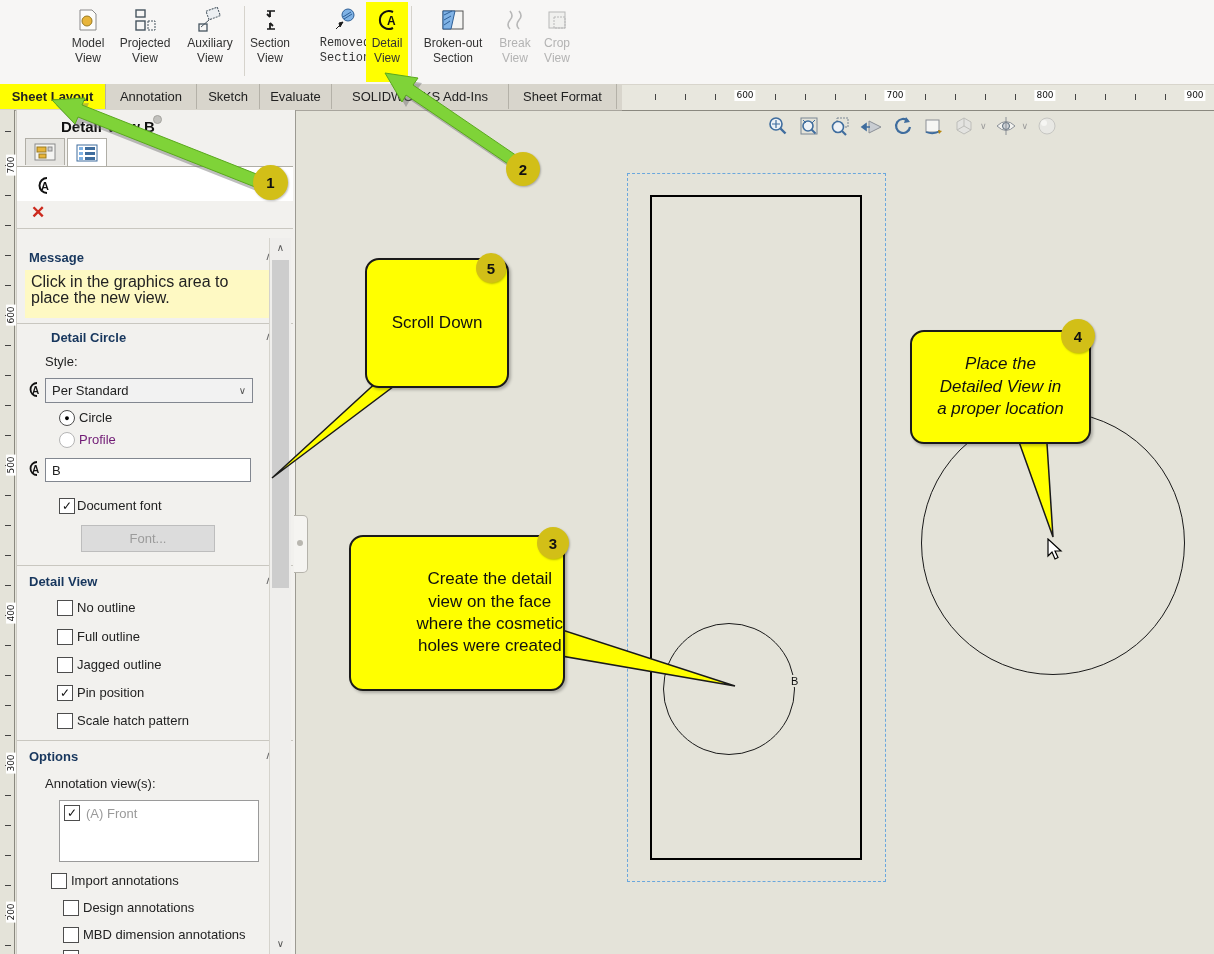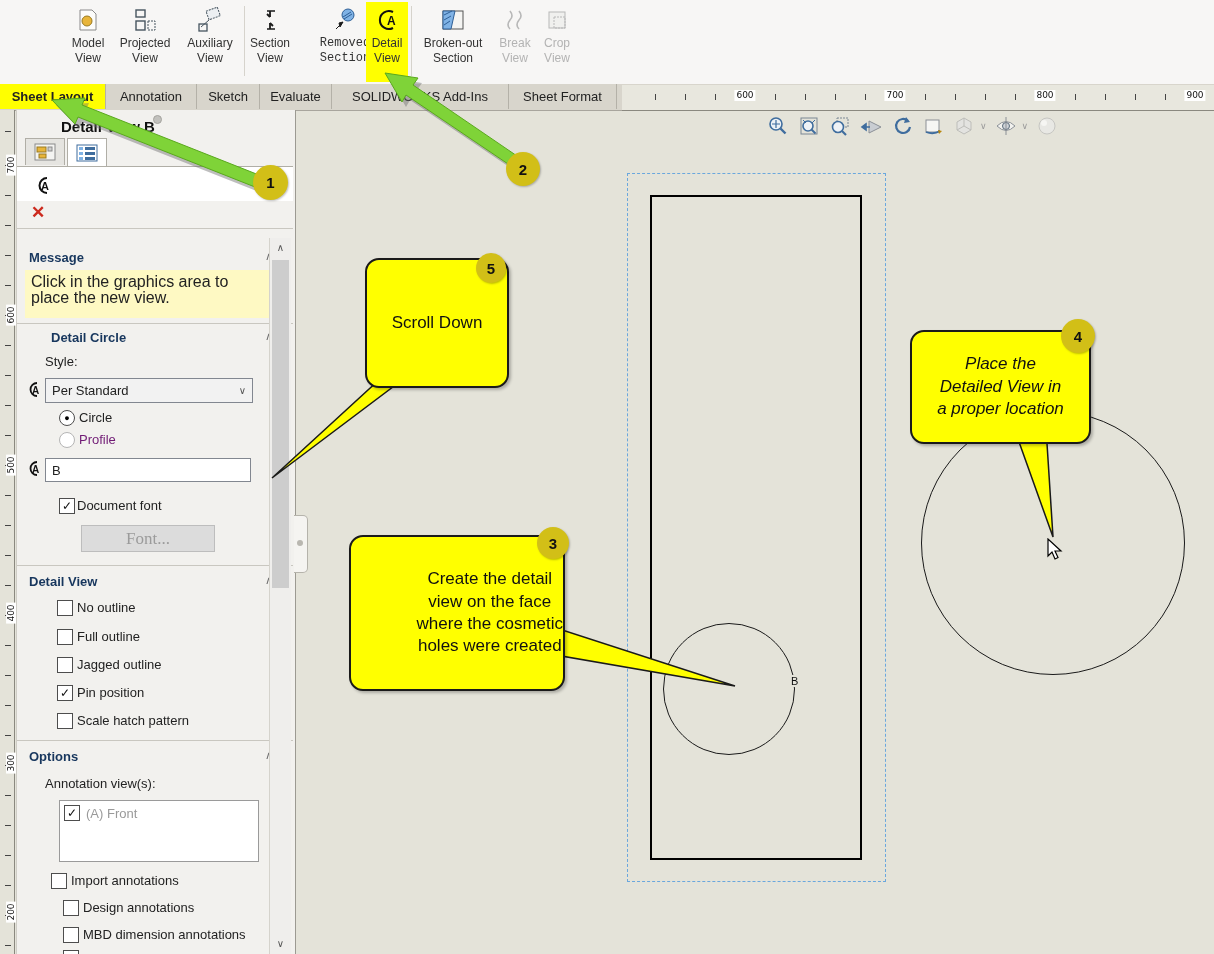--- a/index.html
+++ b/index.html
@@ -53,21 +53,21 @@
   .sec-h{position:absolute;left:12px;font-weight:bold;font-size:13px;color:#17365d;}
   .sec-chev{position:absolute;left:248px;color:#6a6a6a;font-size:11px;cursor:pointer;}
   .msgbox{position:absolute;left:8px;top:160px;width:238px;height:40px;background:#fef9c3;font-size:16px;color:#222;padding:4px 6px;line-height:16px;}
   .plabel{position:absolute;font-size:13px;color:#222;}
   .dropdown{position:absolute;left:28px;top:268px;width:200px;height:23px;background:#f2f2f2;border:1px solid #828790;display:flex;align-items:center;padding-left:6px;font-size:13px;cursor:pointer;}
   .dropdown .chev{position:absolute;right:6px;font-size:10px;color:#555;}
   .radio{position:absolute;width:14px;height:14px;border:1px solid #4d4d4d;border-radius:50%;background:#fff;display:flex;align-items:center;justify-content:center;font-size:9px;line-height:1;color:#000;}
   .radio.off{border-color:#b5b5b5;}
   .checkbox{position:absolute;width:14px;height:14px;border:1px solid #4d4d4d;background:#fff;display:flex;align-items:center;justify-content:center;font-size:12px;line-height:1;color:#111;cursor:pointer;}
   .tinput{position:absolute;left:28px;top:348px;width:198px;height:22px;background:#fff;border:1px solid #828790;font-size:13px;padding-left:6px;display:flex;align-items:center;}
-  .btn-font{position:absolute;left:64px;top:415px;width:132px;height:25px;background:#dcdcdc;border:1px solid #bdbdbd;color:#9b9b9b;font-size:17px;display:flex;align-items:center;justify-content:center;font-family:Liberation Serif, serif;}
+  .btn-font{position:absolute;left:64px;top:415px;width:132px;height:25px;background:#dcdcdc;border:1px solid #bdbdbd;color:#9b9b9b;font-size:13px;display:flex;align-items:center;justify-content:center;}
   .listbox{position:absolute;left:42px;top:690px;width:198px;height:60px;background:#fff;border:1px solid #9a9a9a;}
   .list-item{position:absolute;left:4px;top:4px;display:flex;align-items:center;gap:6px;color:#9a9a9a;font-size:13px;}
   .pscroll{position:absolute;left:252px;top:128px;width:21px;height:716px;background:#efeeec;border-left:1px solid #d5d3cc;}
   .pscroll .thumb{position:absolute;left:2px;top:22px;width:17px;height:328px;background:#cdcdcd;}
   .pscroll .sarrow{position:absolute;left:0;width:21px;text-align:center;color:#555;font-size:10px;cursor:pointer;}
   .splitter{position:absolute;left:294px;top:515px;width:13px;height:56px;background:#f5f4f1;border:1px solid #b5b3ab;border-left:none;border-radius:0 5px 5px 0;z-index:3;}
   .splitter .dot{position:absolute;left:3px;top:24px;width:6px;height:6px;border-radius:50%;background:#b9b7b0;}
 
   
   .overlay{left:0;top:0;width:1214px;height:954px;z-index:5;pointer-events:none;}

